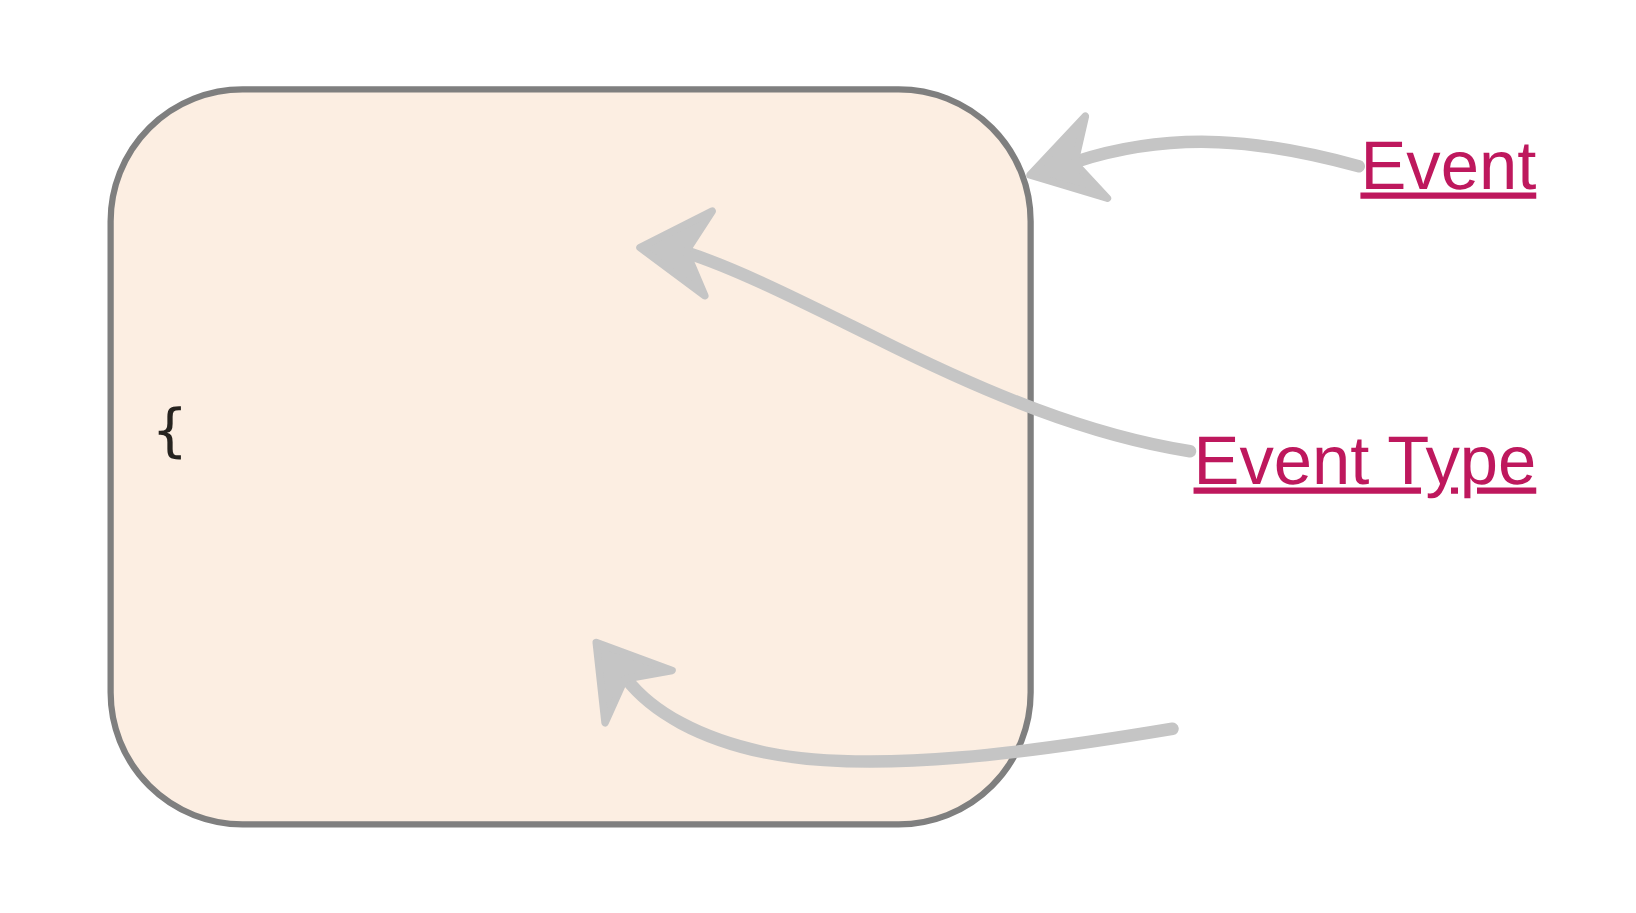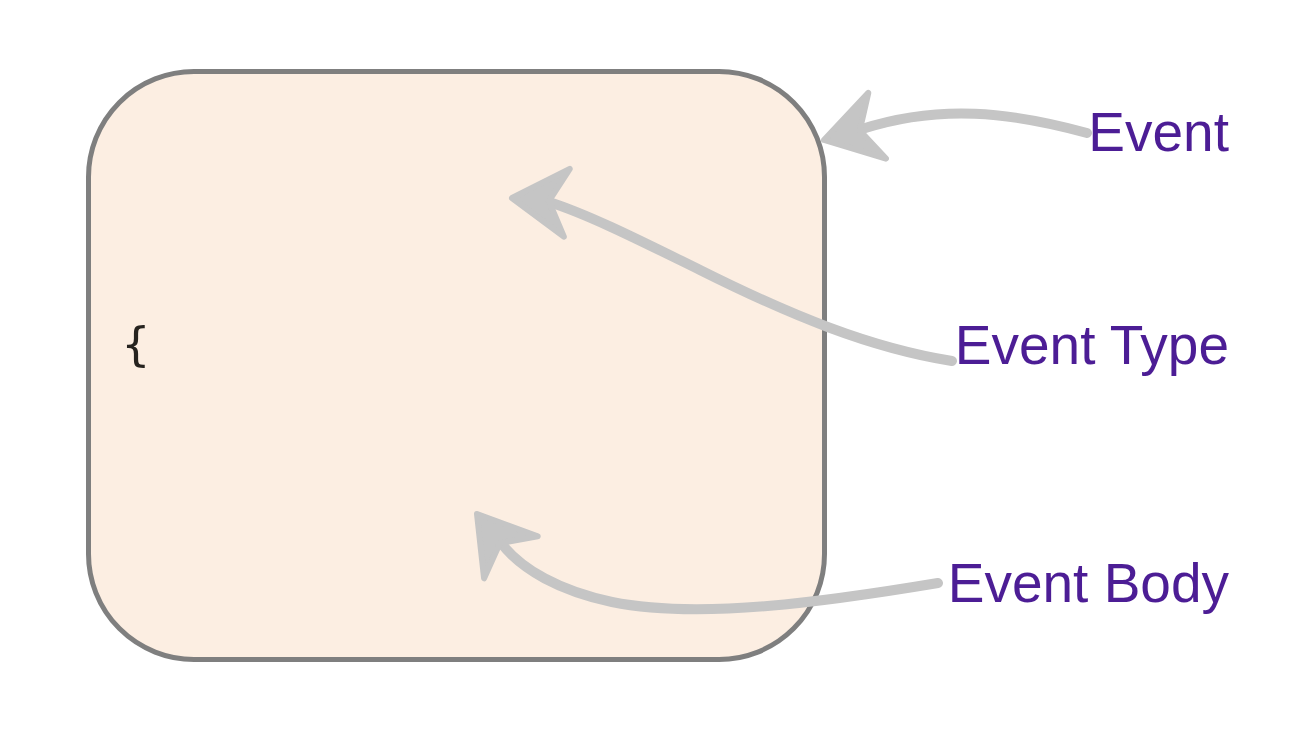--- a/index.html
+++ b/index.html
@@ -58,26 +58,27 @@
     fill: #c5c5c5;
     stroke: #c5c5c5;
     stroke-width: 6px;
     stroke-linejoin: round;
   }
   .ann-label {
     position: absolute;
     right: 80px;
     font-size: 55px;
     line-height: 55px;
-    color: #4c1d95;
+    color: #be185d;
     white-space: nowrap;
     text-align: right;
+    text-decoration: underline;
   }
   #lbl-event { top: 105px; }
-  #lbl-event-type { top: 318px; text-align: center; }
+  #lbl-event-type { top: 341px; text-align: center; }
   #lbl-event-body { top: 556px; }
 </style>
 </head>
 <body>
 
 <div class="stage">
 
   <div class="event-box"></div>
 
   <div class="code-block">
@@ -95,15 +96,14 @@
 
     <path d="M 952 361 C 870 348, 790 315, 700 270 C 645 243, 590 215, 549 202"></path>
     <polygon transform="translate(512,198) rotate(5)" points="0,0 55,-34 37,0 55,34"></polygon>
 
     <path d="M 938 583 C 830 601, 700 620, 612 602 C 560 591, 522 570, 501 543"></path>
     <polygon transform="translate(477,514) rotate(52)" points="0,0 55,-34 37,0 55,34"></polygon>
   </svg>
 
   <div class="ann-label" id="lbl-event">Event</div>
   <div class="ann-label" id="lbl-event-type">Event Type</div>
-  <div class="ann-label" id="lbl-event-body">Event Body</div>
 
 </div>
 
 </body></html>

